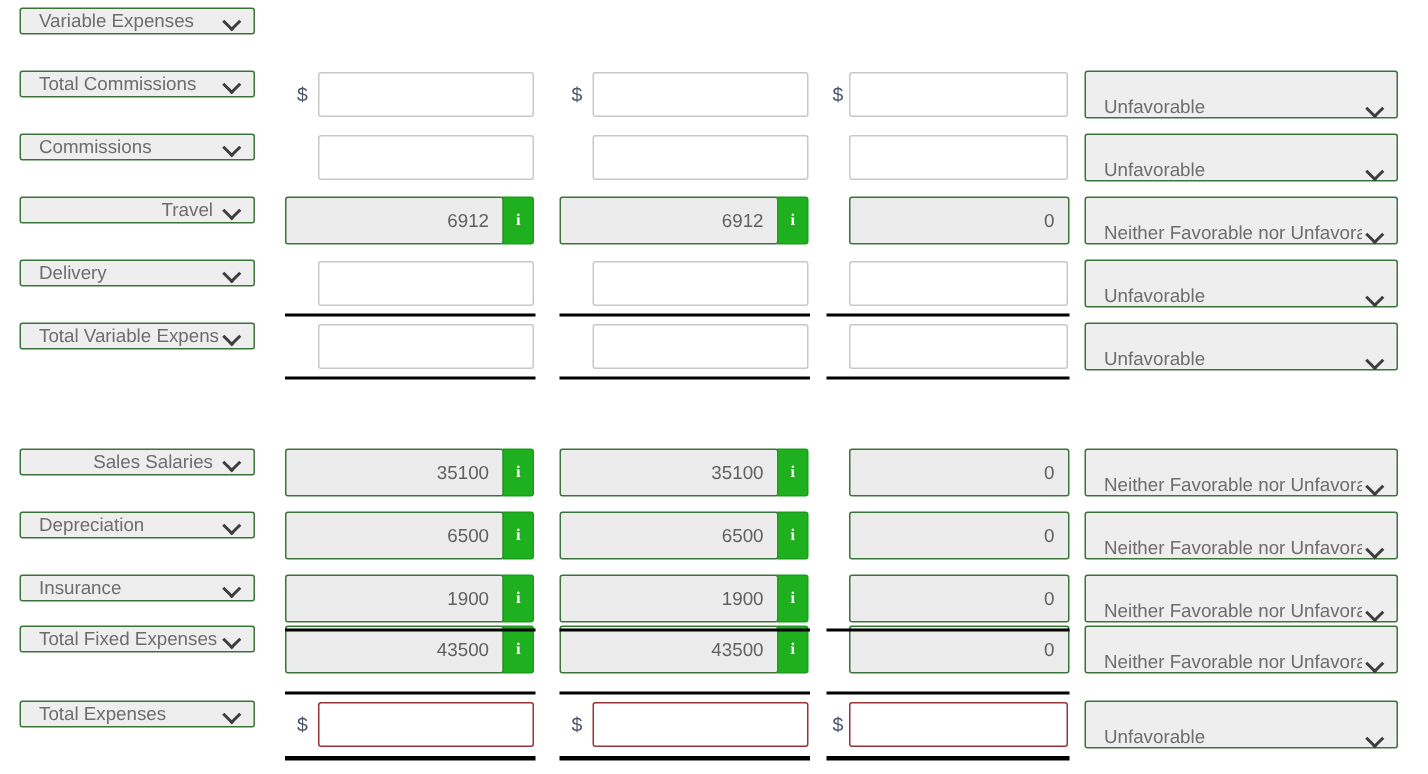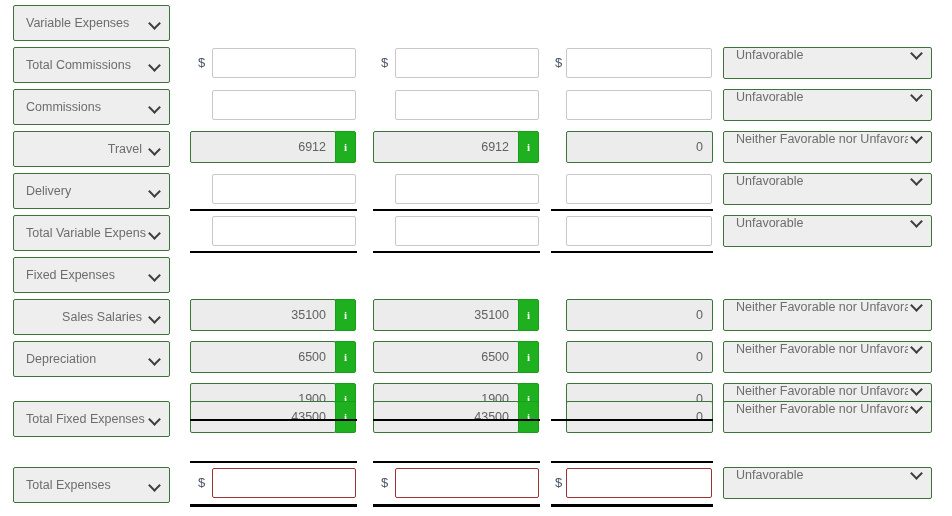--- a/index.html
+++ b/index.html
@@ -22,21 +22,21 @@
     width: 952px;
     height: 42px;
   }
 
   
   .acct {
     position: absolute;
     left: 13px;
     top: 5px;
     width: 157px;
-    height: 36px;
+    height: 18px;
     background: #eeeeee;
     border: 1px solid #3a7439;
     border-radius: 2px;
     display: flex;
     align-items: center;
     padding: 0 8px 0 12px;
     cursor: pointer;
   }
   .acct .txt {
     flex: 1 1 auto;
@@ -137,21 +137,21 @@
   .var {
     position: absolute;
     left: 723px;
     top: 5px;
     width: 209px;
     height: 32px;
     background: #eeeeee;
     border: 1px solid #3a7439;
     border-radius: 2px;
     display: flex;
-    align-items: flex-start;
+    align-items: flex-end;
     padding: 0 8px 0 12px;
     cursor: pointer;
   }
   .var .txt {
     flex: 1 1 auto;
     font-size: 12.5px;
     color: #6d6d6d;
     white-space: nowrap;
     overflow: hidden;
   }
@@ -266,26 +266,20 @@
         <input type="text" class="inp nodollar" style="">
       </div>
       <div class="cell c3">
         <input type="text" class="inp nodollar" style="">
       </div>
       <div class="var">
         <span class="txt">Unfavorable</span>
         <span class="chev"></span>
       </div>
     </div>
-    <div class="row" style="top: 252px;">
-      <div class="acct">
-        <span class="txt">Fixed Expenses</span>
-        <span class="chev"></span>
-      </div>
-    </div>
     <div class="row" style="top: 294px;">
       <div class="acct center">
         <span class="txt">Sales Salaries</span>
         <span class="chev"></span>
       </div>
       <div class="cell c1">
         <div class="ro">35100</div>
         <div class="info">i</div>
       </div>
       <div class="cell c2">
@@ -315,37 +309,41 @@
       </div>
       <div class="cell c3">
         <div class="ro">0</div>
       </div>
       <div class="var">
         <span class="txt">Neither Favorable nor Unfavorable</span>
         <span class="chev"></span>
       </div>
     </div>
     <div class="row" style="top: 378px;">
+      <div class="acct">
+        <span class="txt">Insurance</span>
+        <span class="chev"></span>
+      </div>
       <div class="cell c1">
         <div class="ro">1900</div>
         <div class="info">i</div>
       </div>
       <div class="cell c2">
         <div class="ro">1900</div>
         <div class="info">i</div>
       </div>
       <div class="cell c3">
         <div class="ro">0</div>
       </div>
       <div class="var">
         <span class="txt">Neither Favorable nor Unfavorable</span>
         <span class="chev"></span>
       </div>
     </div>
-    <div class="row" style="top: 396px; border-radius: 18px;">
+    <div class="row" style="top: 412px; border-radius: 18px;">
       <div class="acct">
         <span class="txt">Total Fixed Expenses</span>
         <span class="chev"></span>
       </div>
       <div class="cell c1">
         <div class="ro">43500</div>
         <div class="info">i</div>
       </div>
       <div class="cell c2">
         <div class="ro">43500</div>

